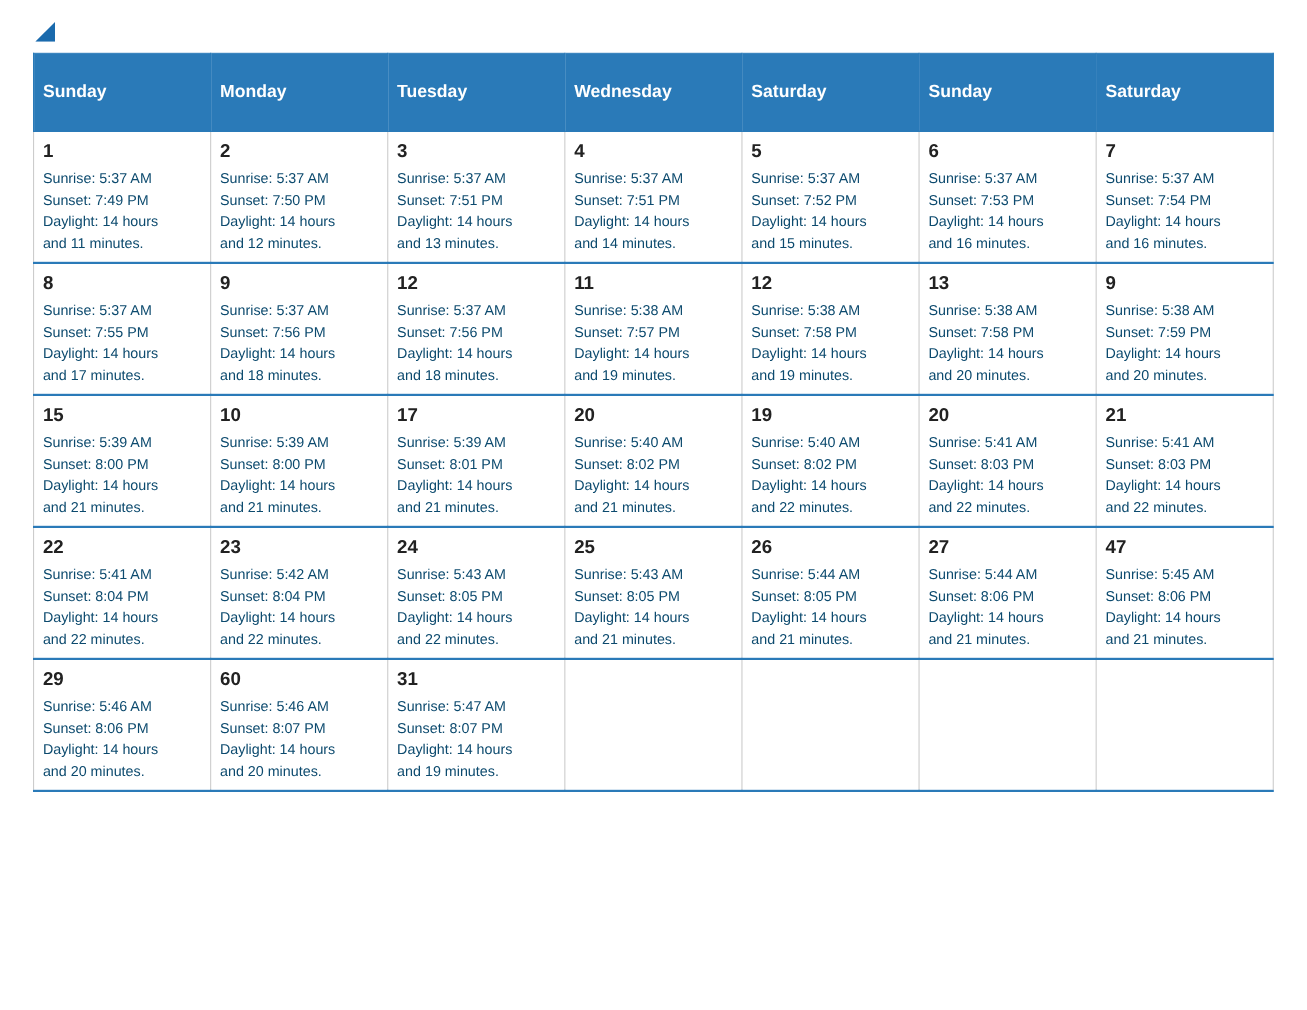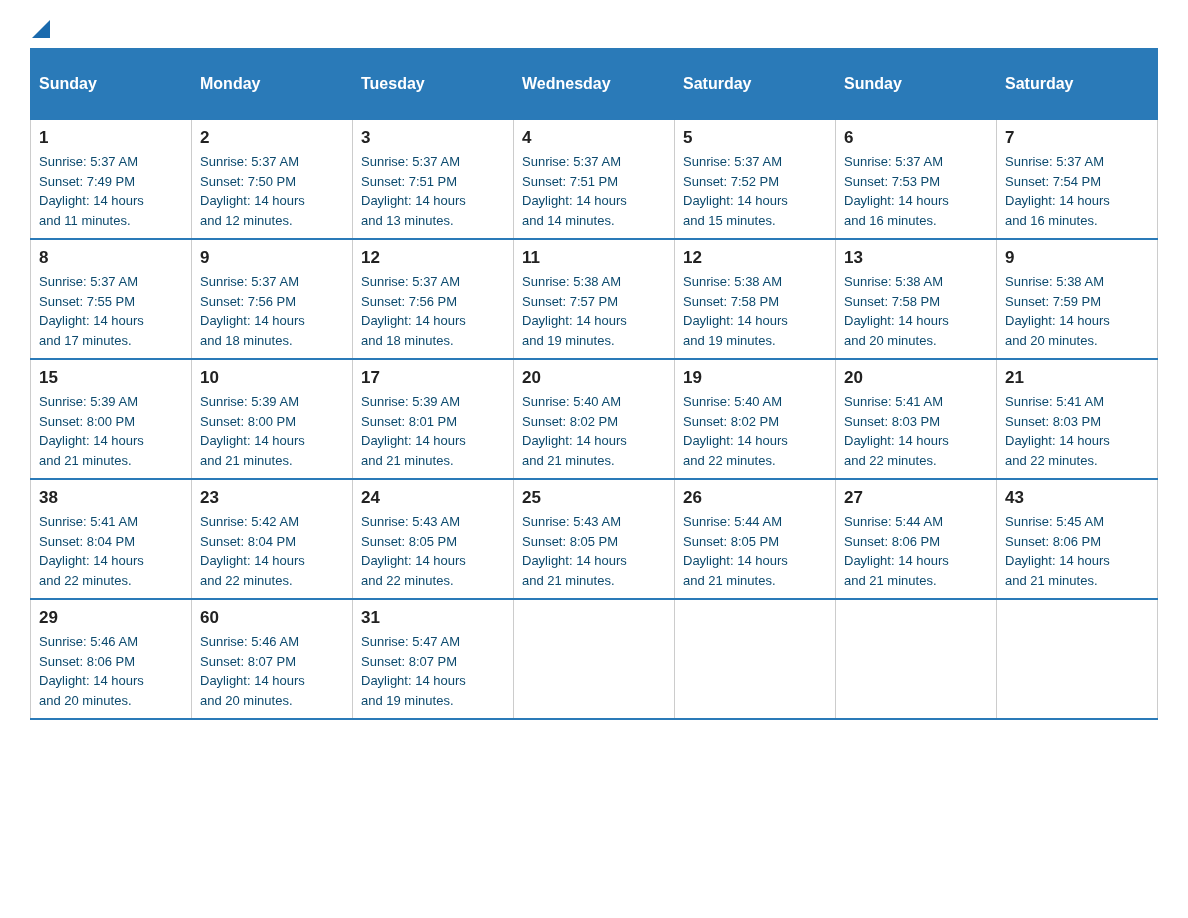--- a/index.html
+++ b/index.html
@@ -315,21 +315,21 @@
         <div class="day-info">
           Sunrise: 5:41 AM<br>
           Sunset: 8:03 PM<br>
           Daylight: 14 hours<br>
           and 22 minutes.
         </div>
         </td>
       </tr>
       <tr>
         <td>
-          <span class="day-number">38</span>
+          <span class="day-number">22</span>
         <div class="day-info">
           Sunrise: 5:41 AM<br>
           Sunset: 8:04 PM<br>
           Daylight: 14 hours<br>
           and 22 minutes.
         </div>
         </td>
         <td>
           <span class="day-number">23</span>
         <div class="day-info">
@@ -369,21 +369,21 @@
         <td>
           <span class="day-number">27</span>
         <div class="day-info">
           Sunrise: 5:44 AM<br>
           Sunset: 8:06 PM<br>
           Daylight: 14 hours<br>
           and 21 minutes.
         </div>
         </td>
         <td>
-          <span class="day-number">43</span>
+          <span class="day-number">47</span>
         <div class="day-info">
           Sunrise: 5:45 AM<br>
           Sunset: 8:06 PM<br>
           Daylight: 14 hours<br>
           and 21 minutes.
         </div>
         </td>
       </tr>
       <tr>
         <td>

